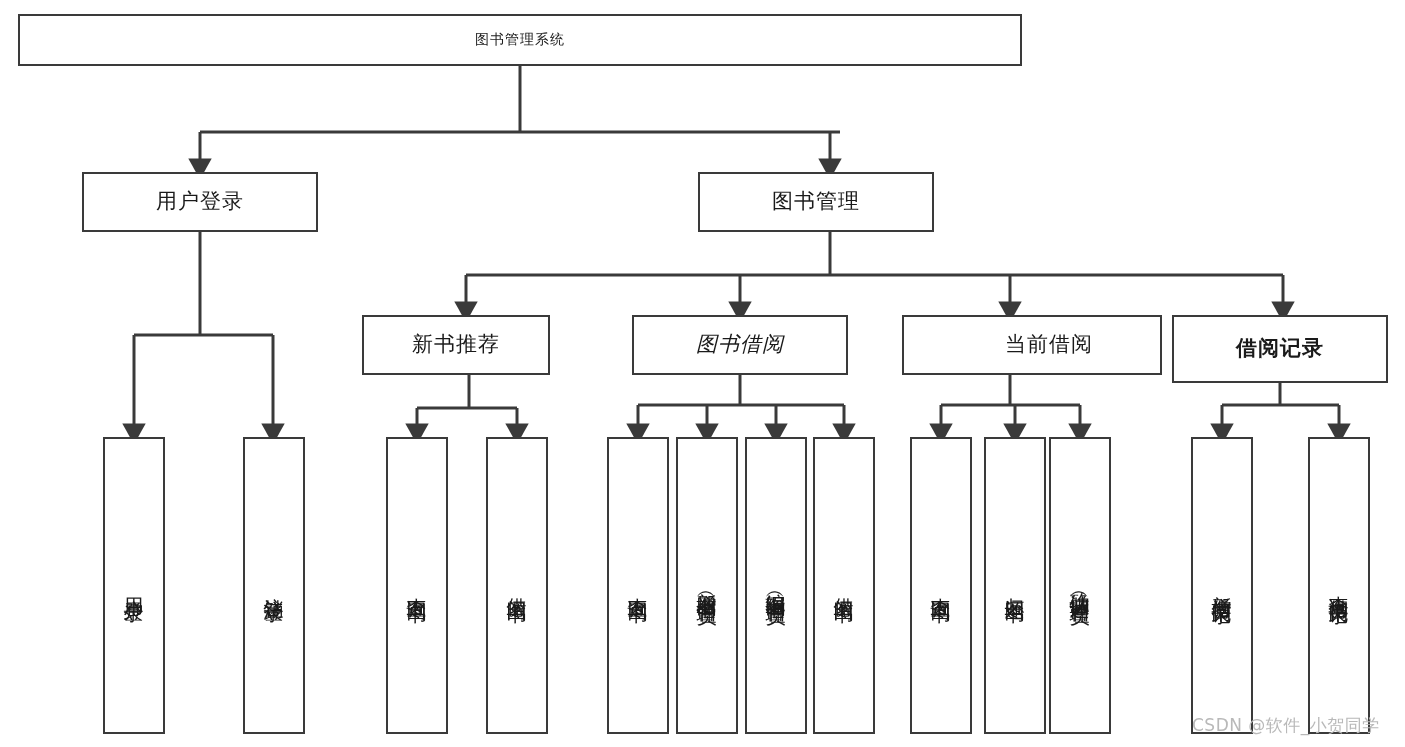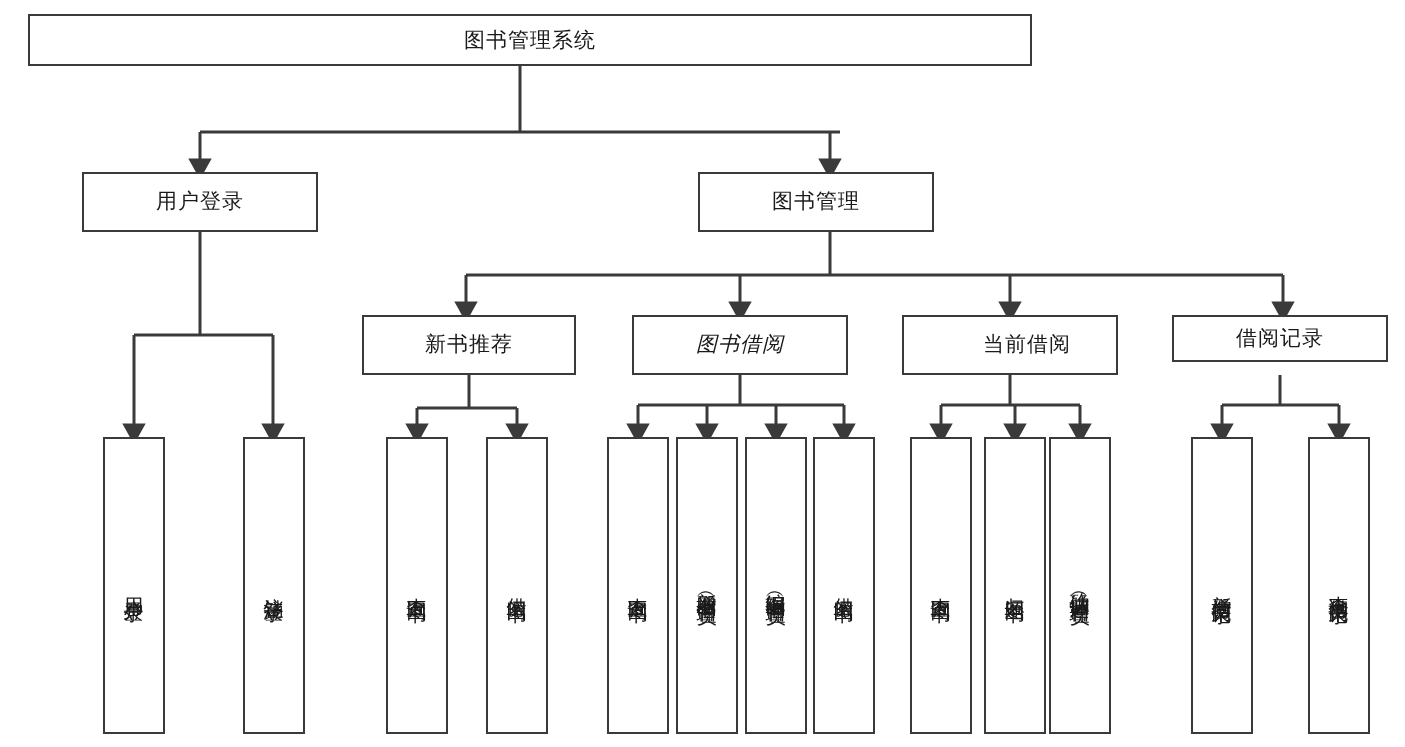--- a/index.html
+++ b/index.html
@@ -36,23 +36,22 @@
     color: #1a1a1a;
     text-align: center;
     overflow: hidden;
   }
   .node.h {
     font-size: 21px;
     line-height: 1.2;
     letter-spacing: 1px;
   }
   .node.root {
-    font-size: 21px;
+    font-size: 14px;
     letter-spacing: 1px;
-    margin-left: 10px;
   }
   .node.v {
     font-size: 20px;
     letter-spacing: 2px;
   }
   .node.v .vtext {
     writing-mode: vertical-rl;
     text-orientation: upright;
     -webkit-writing-mode: vertical-rl;
     white-space: nowrap;
@@ -128,30 +127,30 @@
     <span>图书管理系统</span>
   </div>
 
   <div class="node h" style="left: 82px; top: 172px; width: 236px; height: 60px;">
     <span>用户登录</span>
   </div>
   <div class="node h" style="left: 698px; top: 172px; width: 236px; height: 60px;">
     <span>图书管理</span>
   </div>
 
-  <div class="node h" style="left: 362px; top: 315px; width: 214px; height: 60px;">
+  <div class="node h" style="left: 362px; top: 315px; width: 188px; height: 60px;">
     <span>新书推荐</span>
   </div>
   <div class="node h" style="left: 632px; top: 315px; width: 216px; height: 60px; font-style: italic;">
     <span>图书借阅</span>
   </div>
-  <div class="node h" style="left: 902px; top: 315px; width: 216px; height: 60px; padding-left: 34px;">
+  <div class="node h" style="left: 902px; top: 315px; width: 260px; height: 60px; padding-left: 34px;">
     <span>当前借阅</span>
   </div>
-  <div class="node h" style="left: 1172px; top: 315px; width: 216px; height: 47px;">
+  <div class="node h" style="left: 1172px; top: 315px; width: 216px; height: 68px; font-weight: bold;">
     <span>借阅记录</span>
   </div>
 
   <div class="node v" style="left: 103px; top: 437px; width: 62px; height: 297px;">
     <span class="vtext">用户登录</span>
   </div>
   <div class="node v" style="left: 243px; top: 437px; width: 62px; height: 297px;">
     <span class="vtext">注销登录</span>
   </div>
   <div class="node v" style="left: 386px; top: 437px; width: 62px; height: 297px;">
@@ -181,14 +180,15 @@
   <div class="node v" style="left: 1049px; top: 437px; width: 62px; height: 297px;">
     <span class="vtext">确认归还（管理员）</span>
   </div>
   <div class="node v" style="left: 1191px; top: 437px; width: 62px; height: 297px;">
     <span class="vtext">新增借阅记录</span>
   </div>
   <div class="node v" style="left: 1308px; top: 437px; width: 62px; height: 297px;">
     <span class="vtext">查询借阅记录</span>
   </div>
 
+  <div class="watermark" style="left: 1192px; top: 714px;">CSDN @软件_小贺同学</div>
 
 </div>
 
 </body></html>

